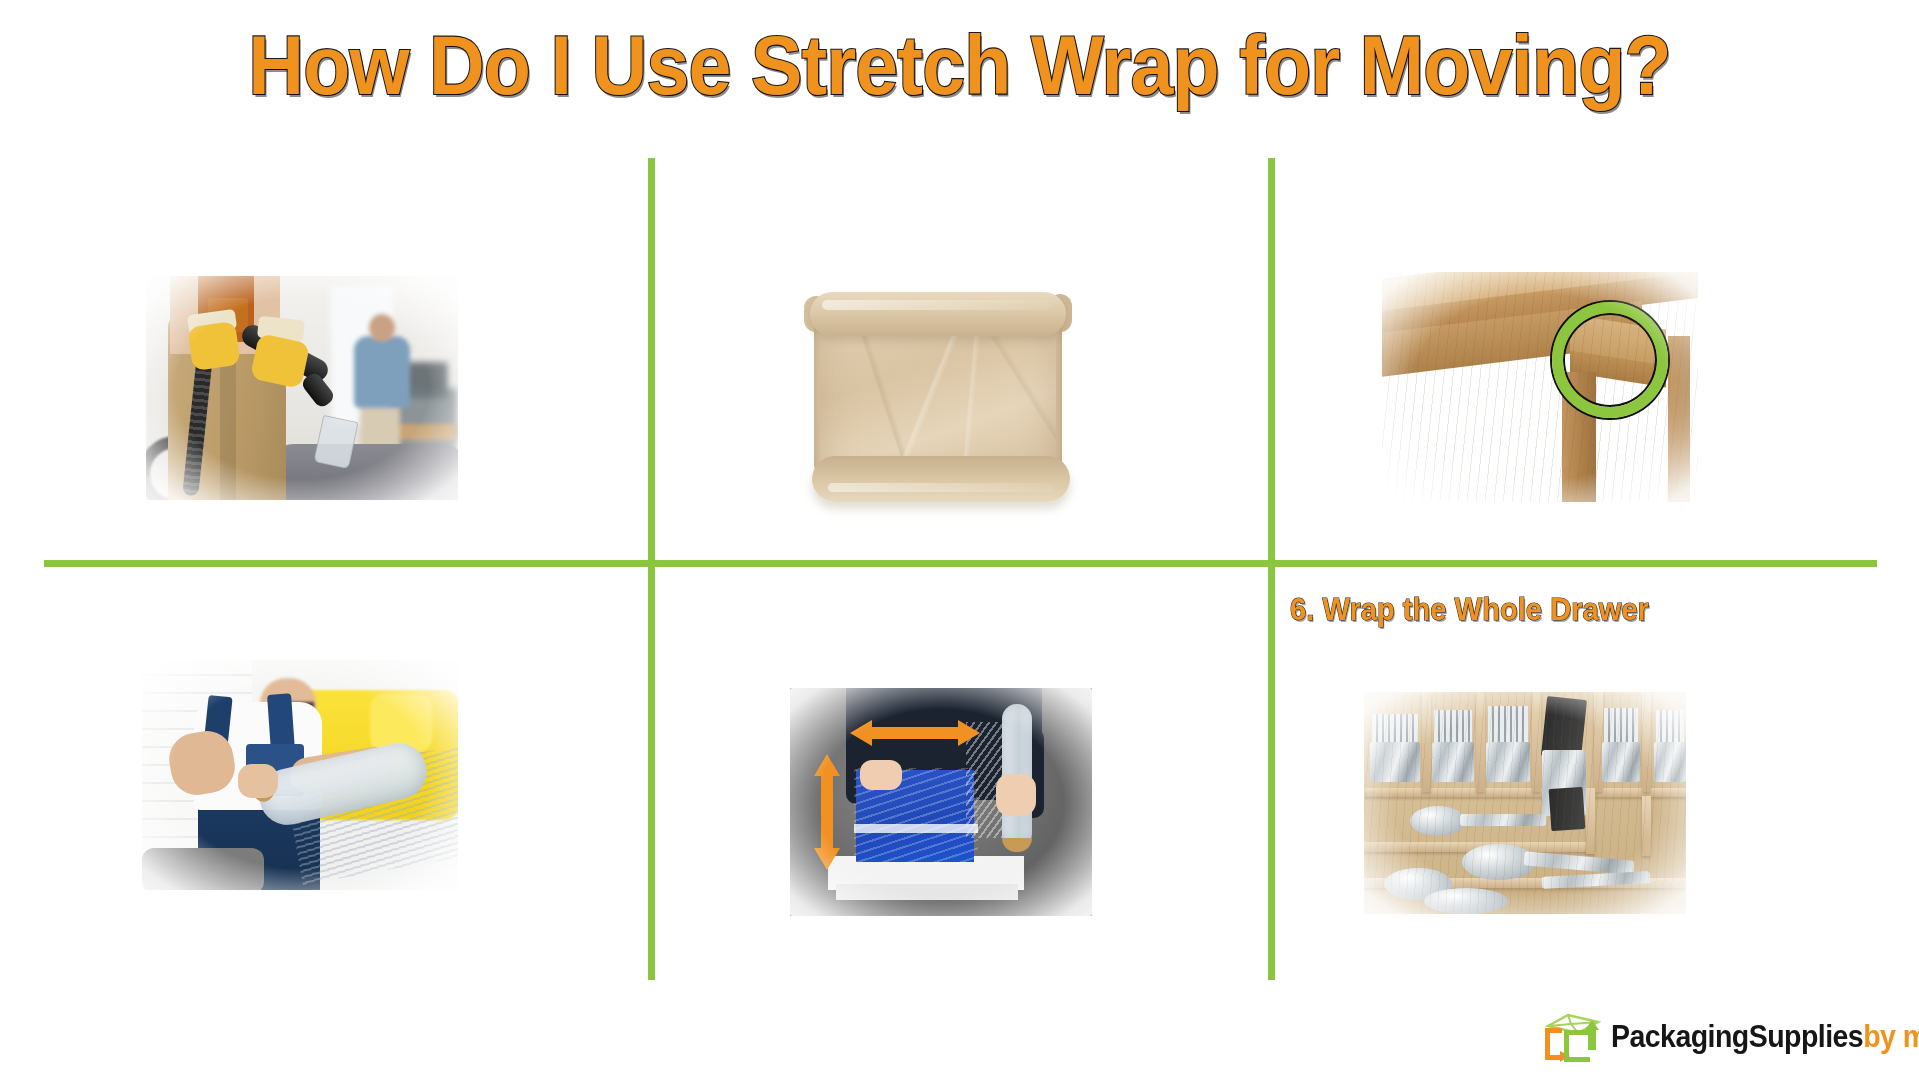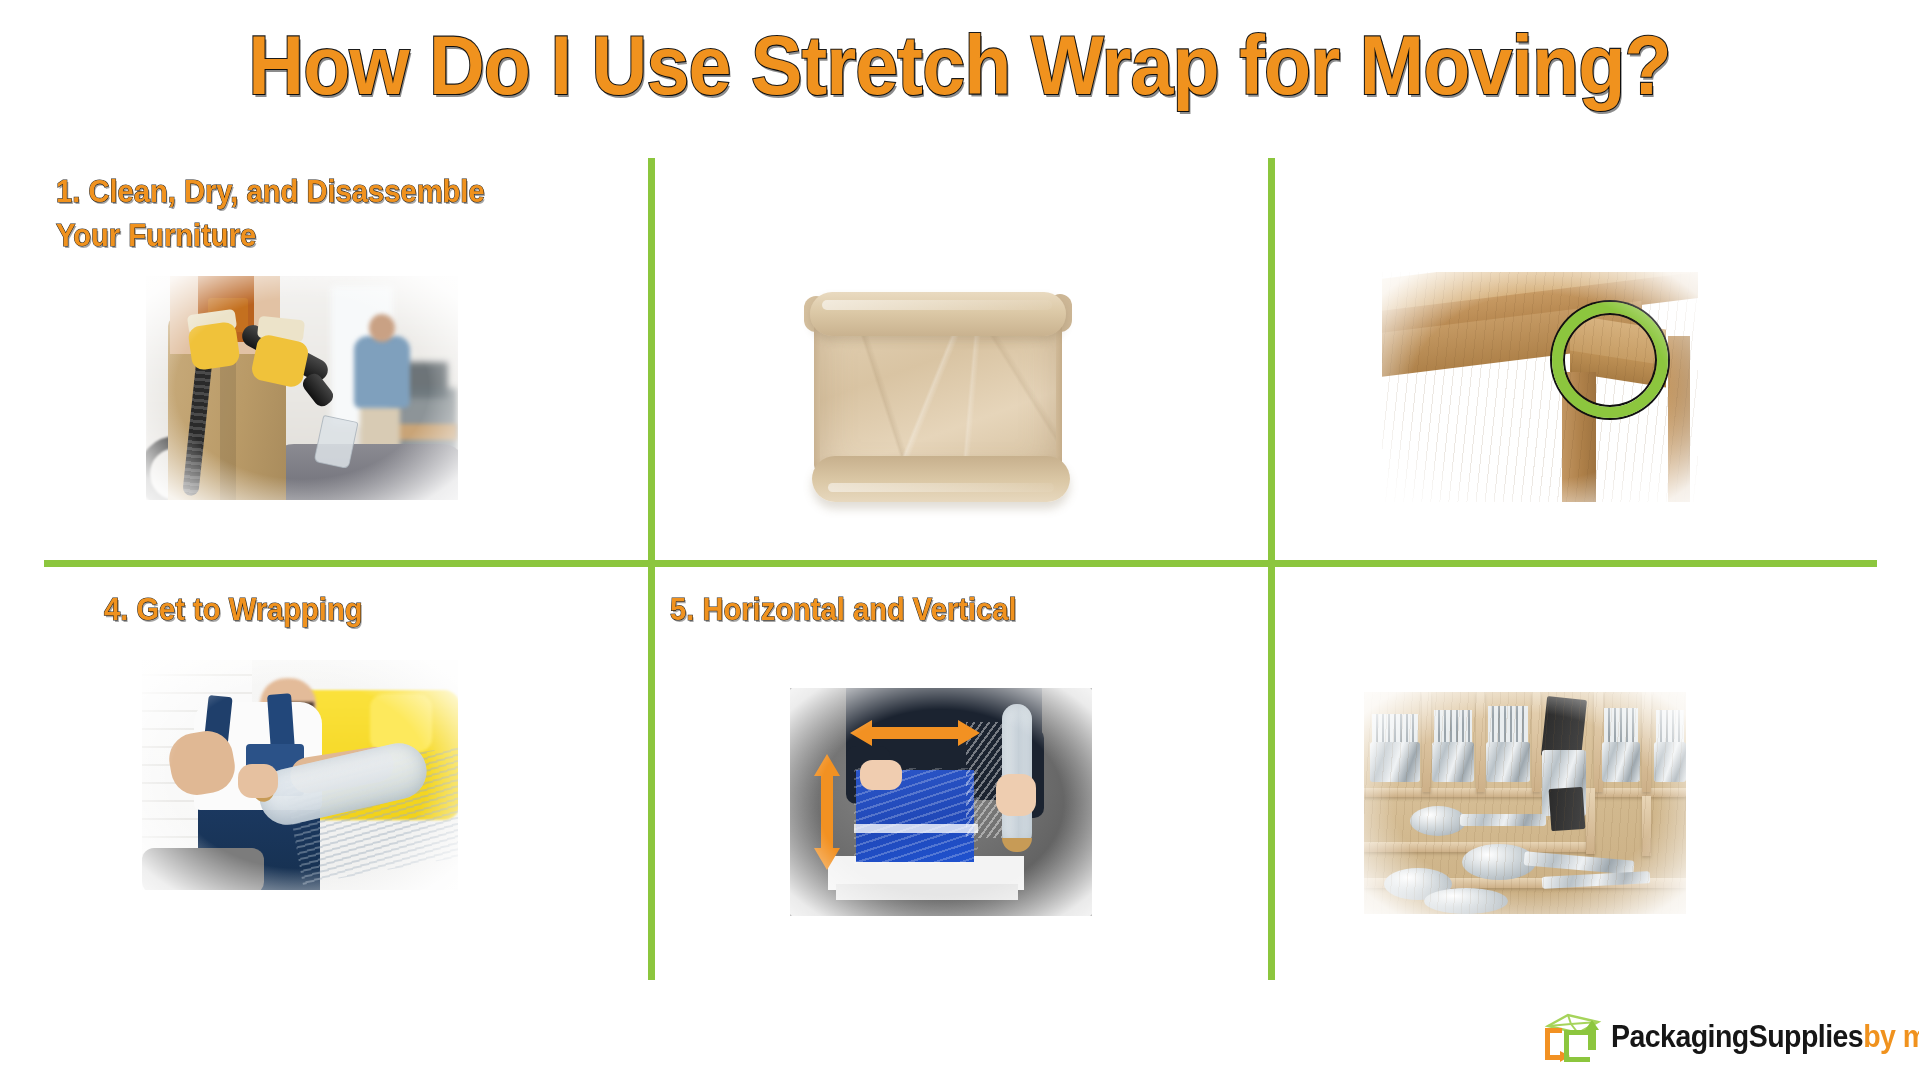--- a/index.html
+++ b/index.html
@@ -209,24 +209,20 @@
 <body>
 
 <div class="page">
 
   <div class="title">How Do I Use Stretch Wrap for Moving?</div>
 
   <div class="hline" style="left:44px;top:560px;width:1833px;"></div>
   <div class="vline" style="left:648px;top:158px;height:822px;"></div>
   <div class="vline" style="left:1268px;top:158px;height:822px;"></div>
 
-  <div class="cell" style="left:56px;top:170px;width:570px;">
-    <div class="cell-head">1. Clean, Dry, and Disassemble</div>
-    <div class="cell-head">Your Furniture</div>
-  </div>
   <div class="cell-art" style="left:146px;top:276px;">
     <div class="art1">
       <div class="a1-room"></div>
       <div class="a1-win"></div>
       <div class="a1-cab2"></div>
       <div class="a1-cab"></div>
       <div class="a1-desk"></div>
       <div class="a1-p2leg"></div>
       <div class="a1-p2body"></div>
       <div class="a1-p2head"></div>
@@ -271,23 +267,20 @@
       <div class="a3-edge"></div>
       <div class="a3-edge2"></div>
       <div class="a3-leg"></div>
       <div class="a3-leg2"></div>
       <div class="a3-grain"></div>
       <div class="a3-circle"></div>
       <div class="vig"></div>
     </div>
   </div>
 
-  <div class="cell" style="left:104px;top:588px;width:520px;">
-    <div class="cell-head">4. Get to Wrapping</div>
-  </div>
   <div class="cell-art" style="left:142px;top:660px;">
     <div class="art4">
       <div class="a4-wall"></div>
       <div class="a4-brick"></div>
       <div class="a4-sofa"></div>
       <div class="a4-cush"></div>
       <div class="a4-head"></div>
       <div class="a4-beard"></div>
       <div class="a4-ovbody"></div>
       <div class="a4-tshirt"></div>
@@ -298,23 +291,20 @@
       <div class="a4-arm2"></div>
       <div class="a4-film"></div>
       <div class="a4-roll"></div>
       <div class="a4-core"></div>
       <div class="a4-hand"></div>
       <div class="a4-stool"></div>
       <div class="vig"></div>
     </div>
   </div>
 
-  <div class="cell" style="left:670px;top:588px;width:570px;">
-    <div class="cell-head">5. Horizontal and Vertical</div>
-  </div>
   <div class="cell-art" style="left:790px;top:688px;">
     <div class="art5">
       <div class="a5-bg"></div>
       <div class="a5-person"></div>
       <div class="a5-armL"></div>
       <div class="a5-armR"></div>
       <div class="a5-pallet"></div>
       <div class="a5-pallet2"></div>
       <div class="a5-box"></div>
       <div class="a5-boxfilm"></div>
@@ -331,20 +321,23 @@
       </div>
       <div class="a5-arrowV">
         <svg width="30" height="116" viewBox="0 0 30 116">
           <polygon points="15,0 28,22 21,22 21,94 28,94 15,116 2,94 9,94 9,22 2,22" fill="#F29122"></polygon>
         </svg>
       </div>
       <div class="vig"></div>
     </div>
   </div>
 
+  <div class="cell" style="left:1290px;top:588px;width:570px;">
+    <div class="cell-head">6. Wrap the Whole Drawer</div>
+  </div>
   <div class="cell-art" style="left:1364px;top:692px;">
     <div class="art6">
       <div class="a6-wood"></div>
 
       <div class="a6-div" style="left:0;top:96px;width:322px;height:9px;"></div>
       <div class="a6-div" style="left:58px;top:0;width:9px;height:100px;"></div>
       <div class="a6-div" style="left:112px;top:0;width:9px;height:100px;"></div>
       <div class="a6-div" style="left:168px;top:0;width:9px;height:100px;"></div>
       <div class="a6-div" style="left:230px;top:0;width:9px;height:100px;"></div>
       <div class="a6-div" style="left:278px;top:0;width:9px;height:100px;"></div>

